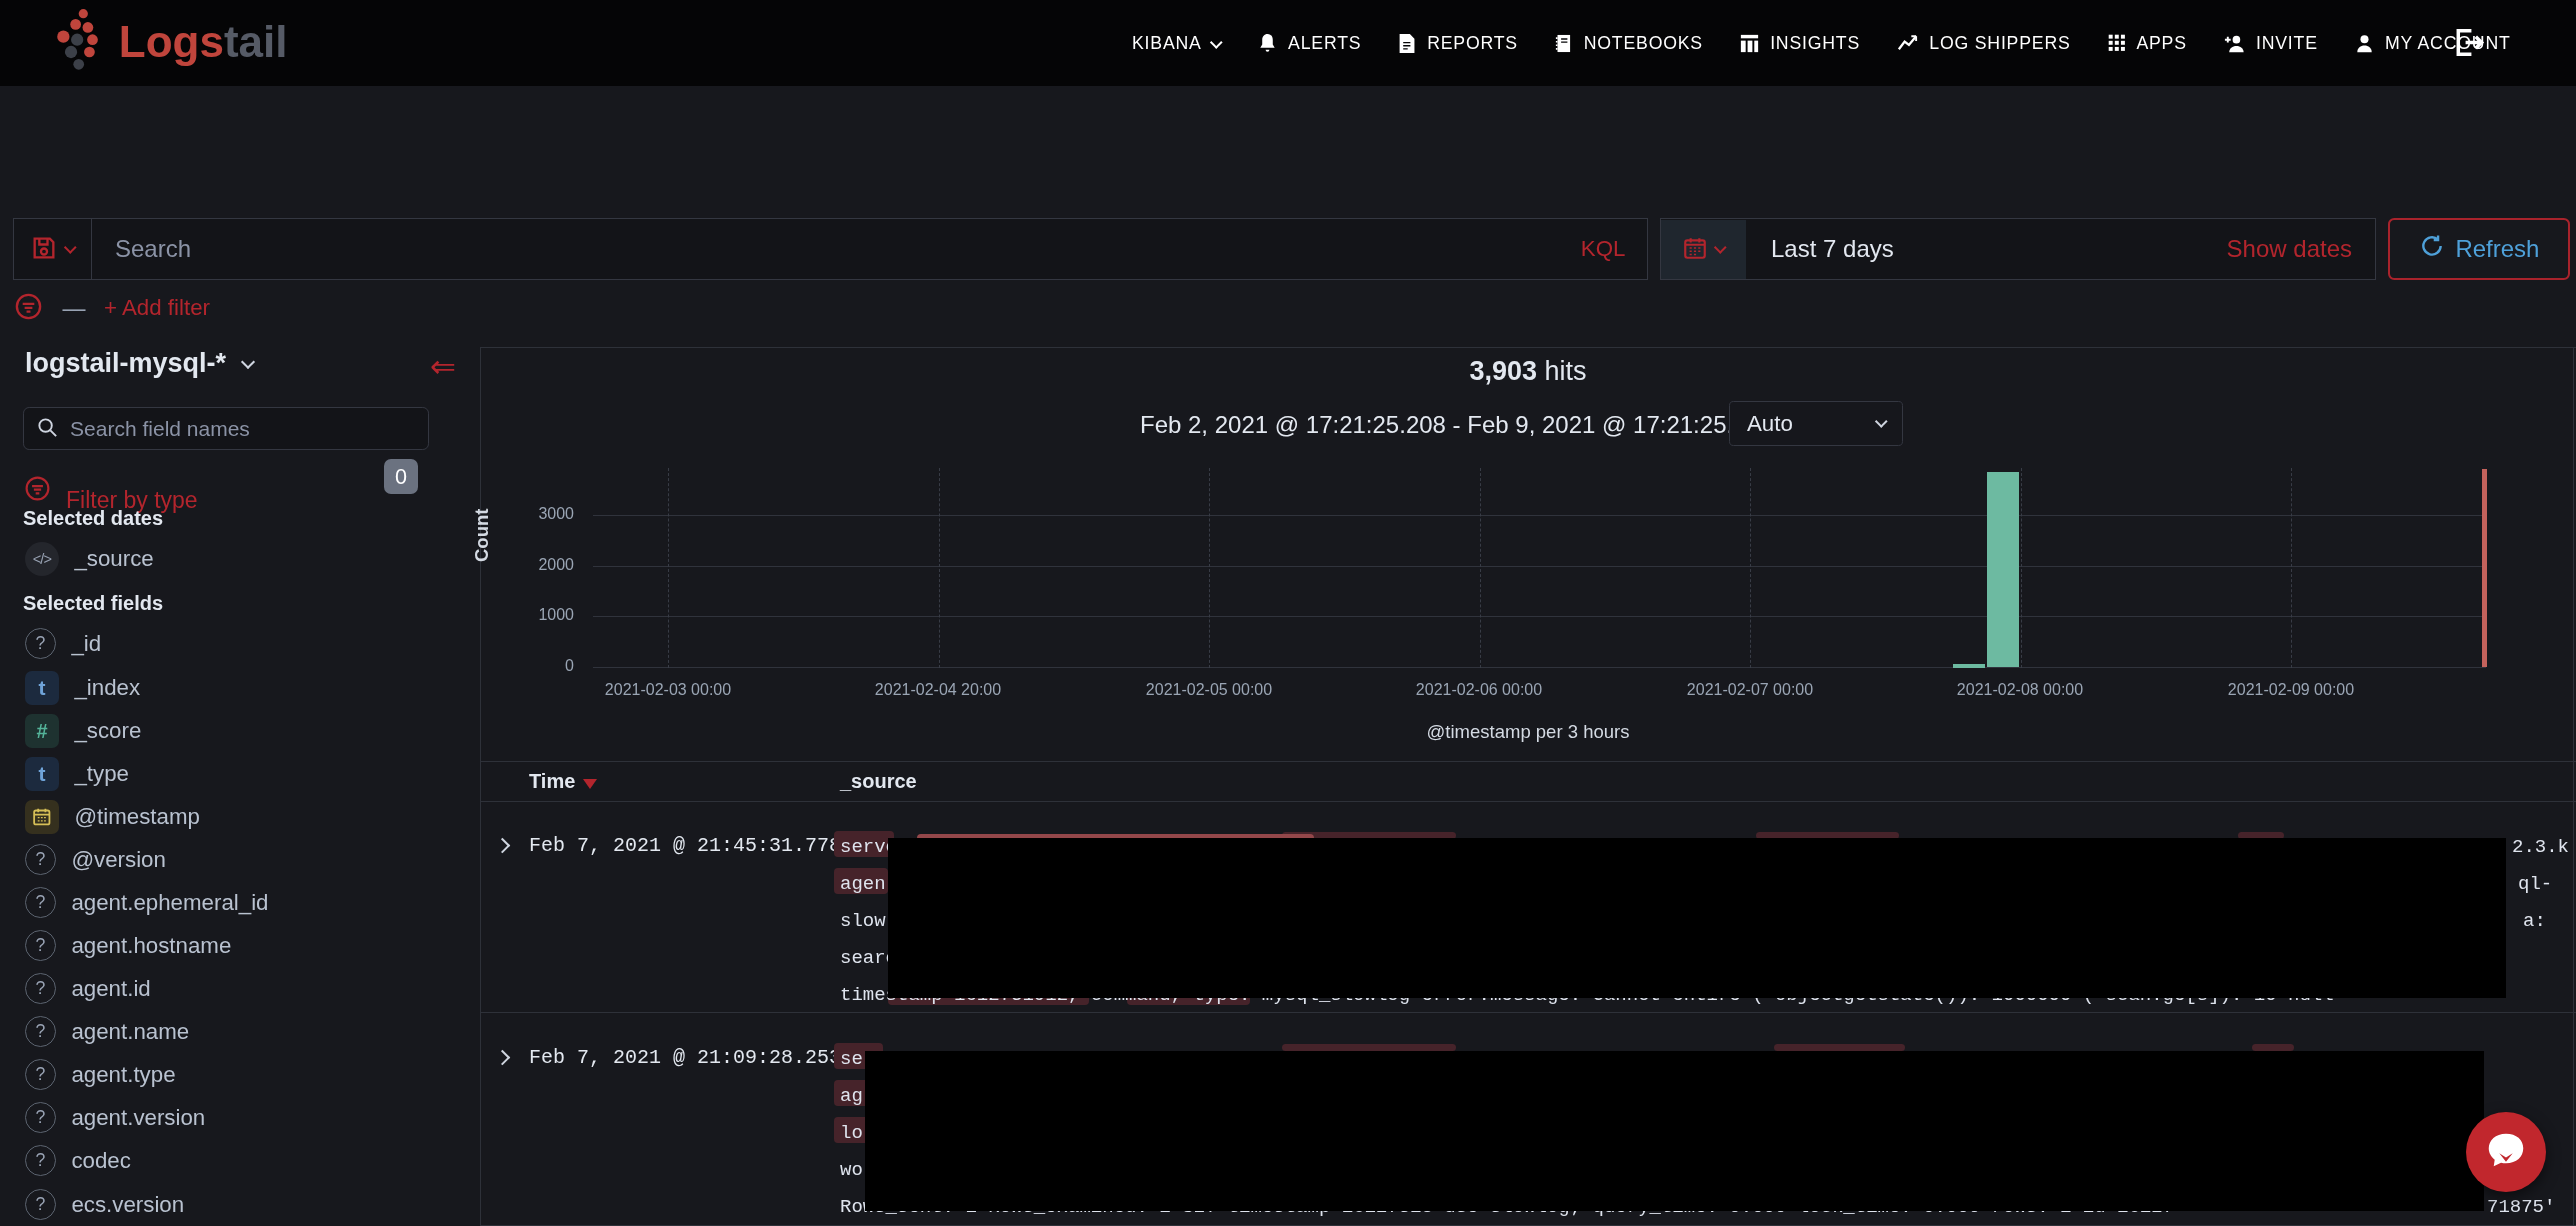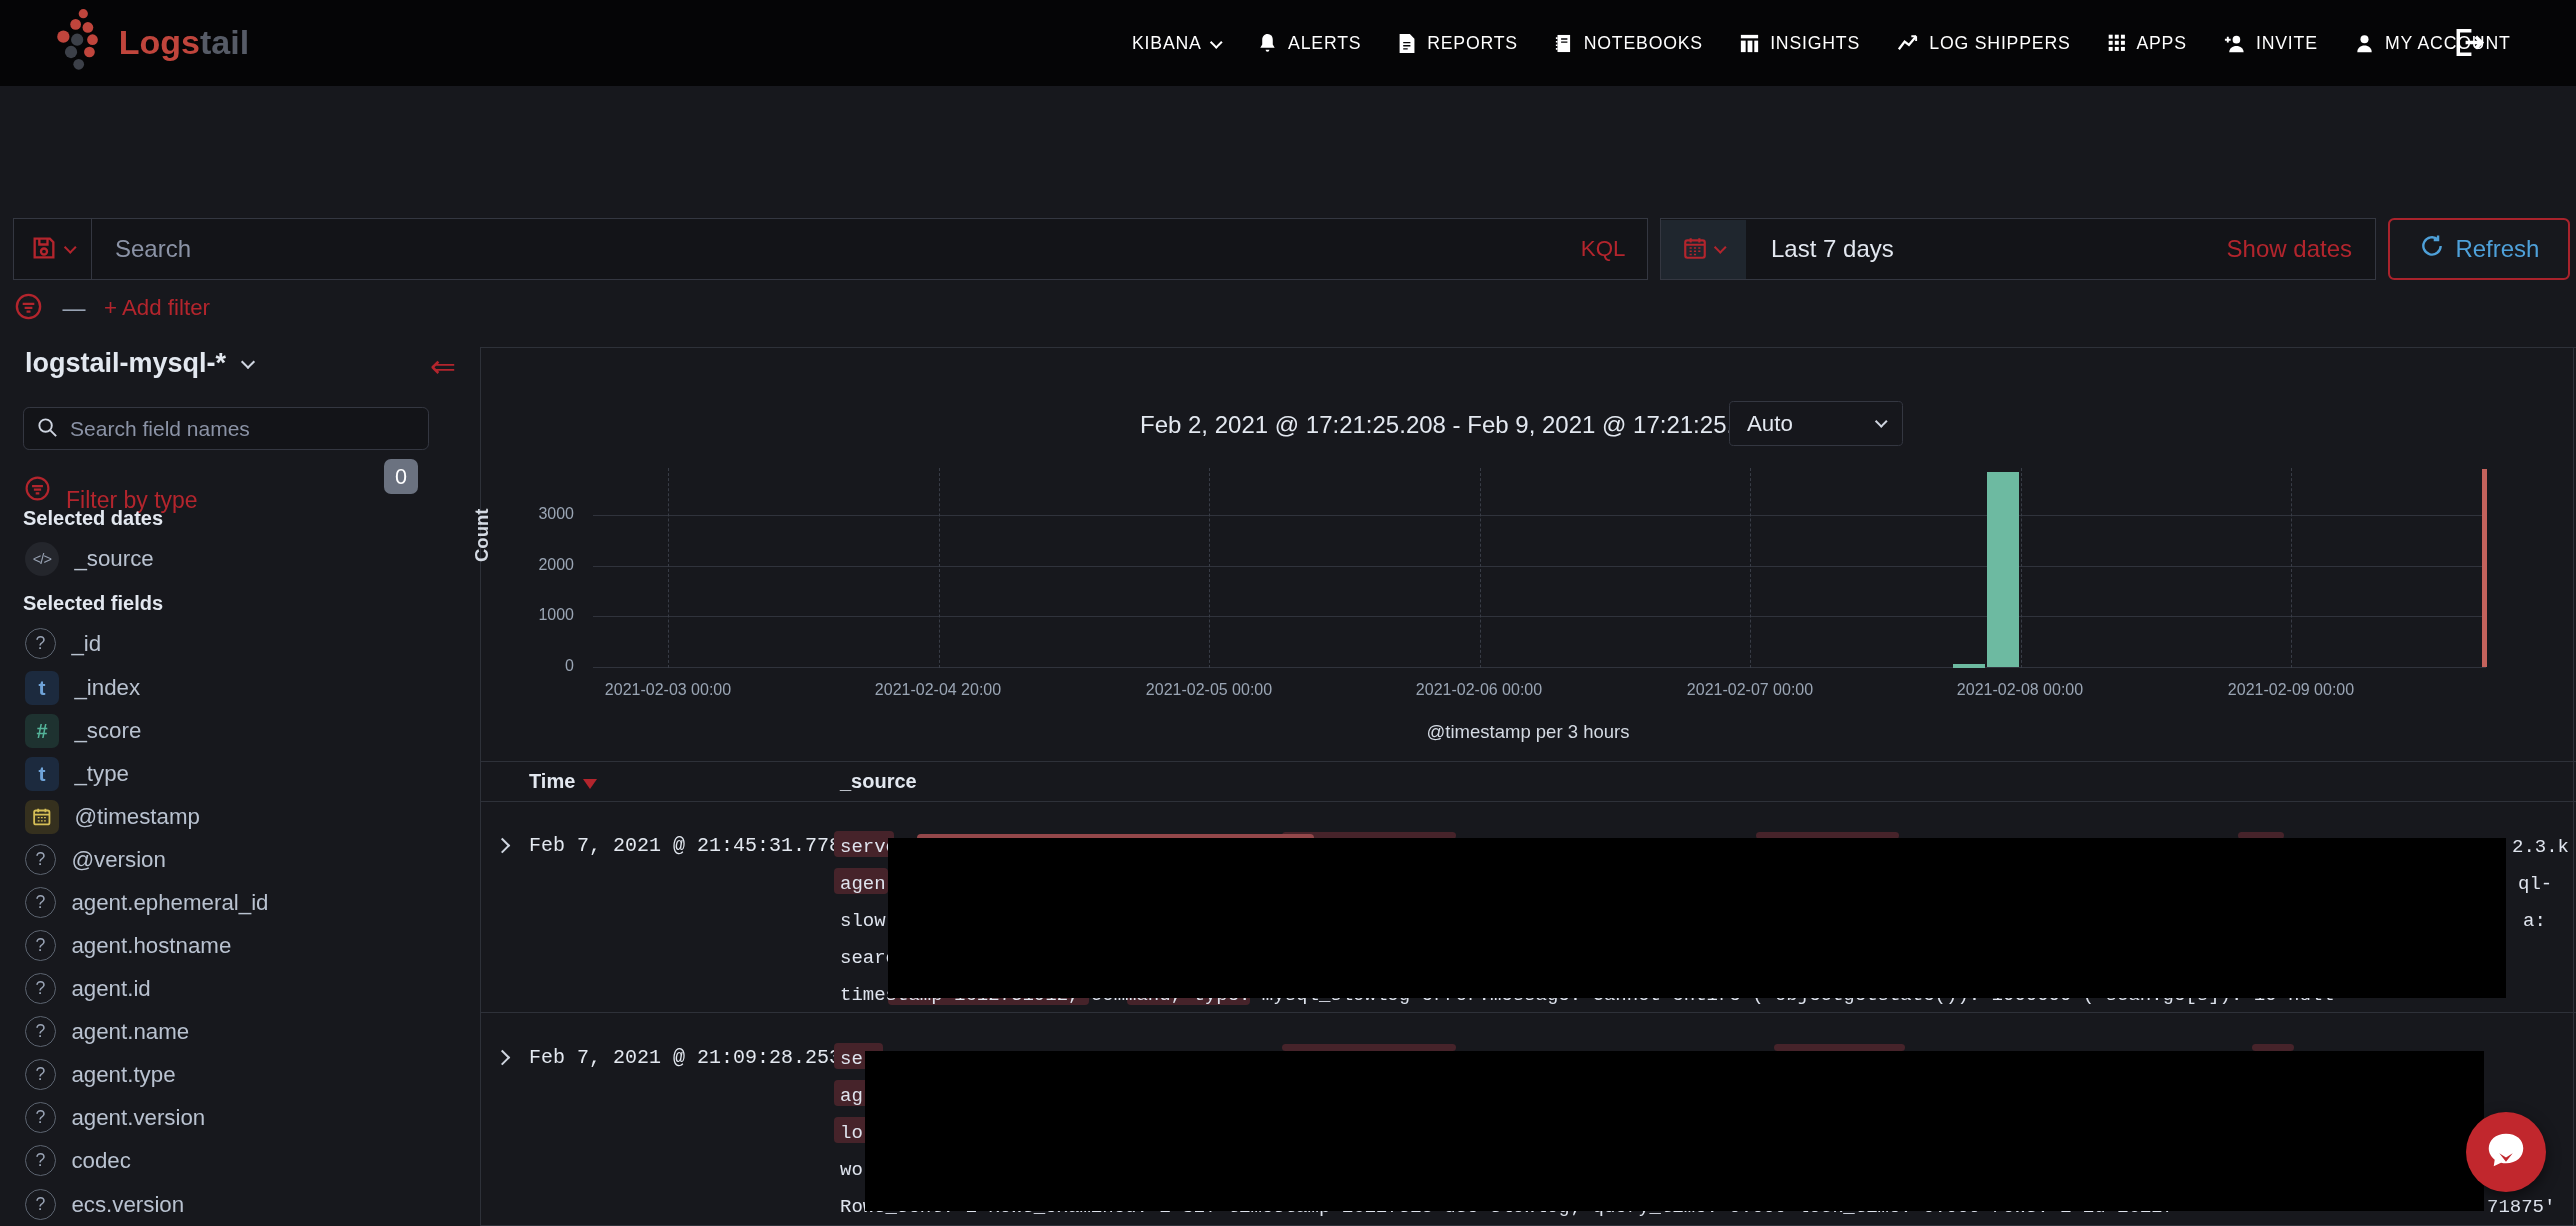--- a/index.html
+++ b/index.html
@@ -3,21 +3,21 @@
 <meta charset="utf-8">
 <style>
   * { margin:0; padding:0; box-sizing:border-box; }
   html,body { background:#0c0d10; }
   body { font-family:"Liberation Sans", sans-serif; }
   #stage { position:relative; width:2576px; height:1226px; background:#17181d; overflow:hidden; }
 
   
   #topnav { position:absolute; left:0; top:0; width:2576px; height:86px; background:#050506; display:flex; align-items:center; }
   .brand { position:absolute; left:54px; top:6.2px; display:flex; align-items:center; gap:10.8px; }
-  .brand-text { font-size:34px; font-weight:bold; letter-spacing:0; }
+  .brand-text { font-size:44px; font-weight:bold; letter-spacing:0; }
   .b1 { color:#c0453c; } .b2 { color:#565b66; }
   #navmenu { position:absolute; left:1132px; top:0; height:86px; display:flex; align-items:center; gap:35px; }
   .nav-item { display:flex; align-items:center; gap:9.2px; color:#fff; font-size:17.7px; letter-spacing:0.8px; cursor:pointer; white-space:nowrap; }
   .nav-item svg { display:block; }
   .chev { display:inline-block; width:8.5px; height:8.5px; border-right:2.3px solid #fff; border-bottom:2.3px solid #fff; transform:rotate(45deg) translate(-1.5px,-1.5px); }
   #logout { position:absolute; left:2451px; top:25px; cursor:pointer; }
 
   
   #subbar { position:absolute; left:0; top:86px; width:2576px; height:75px; background:#1d1e24; display:flex; align-items:center; justify-content:flex-end; gap:46px; padding-right:60px; }
   .subbar-link { color:#b3252d; font-size:24px; cursor:pointer; }
@@ -366,20 +366,21 @@
       <div class="field-item" style="top: 1145px;">
         <span class="ficon unknown">?</span>
         <span class="field-name">codec</span>
       </div>
       <div class="field-item" style="top: 1189px;">
         <span class="ficon unknown">?</span>
         <span class="field-name">ecs.version</span>
       </div>
     </div>
 
+  <div id="hits"><b>3,903</b> <span>hits</span></div>
   <div id="rangeline">Feb 2, 2021 @ 17:21:25.208 - Feb 9, 2021 @ 17:21:25.208</div>
   <div id="intervalsel">
     <span>Auto</span>
     <span class="chev"></span>
   </div>
 
   <div id="ylab">Count</div>
   <div id="chart"></div>
   <div id="xlabel">@timestamp per 3 hours</div>
 

